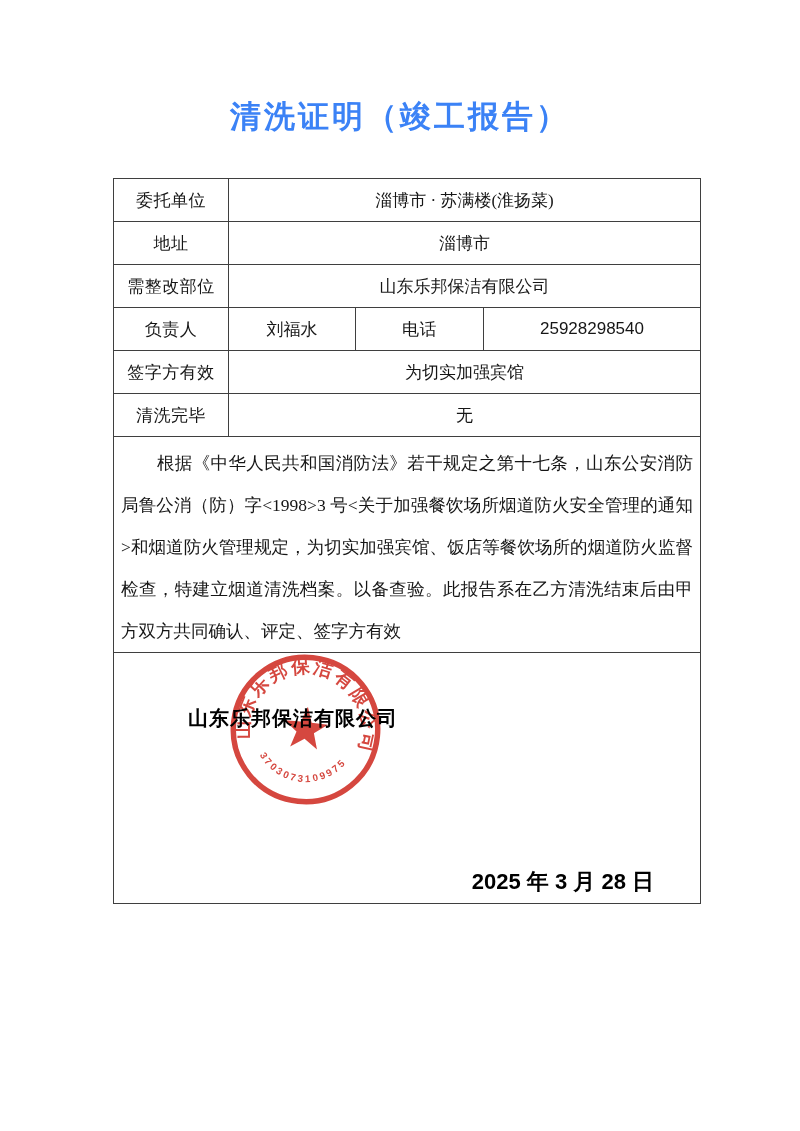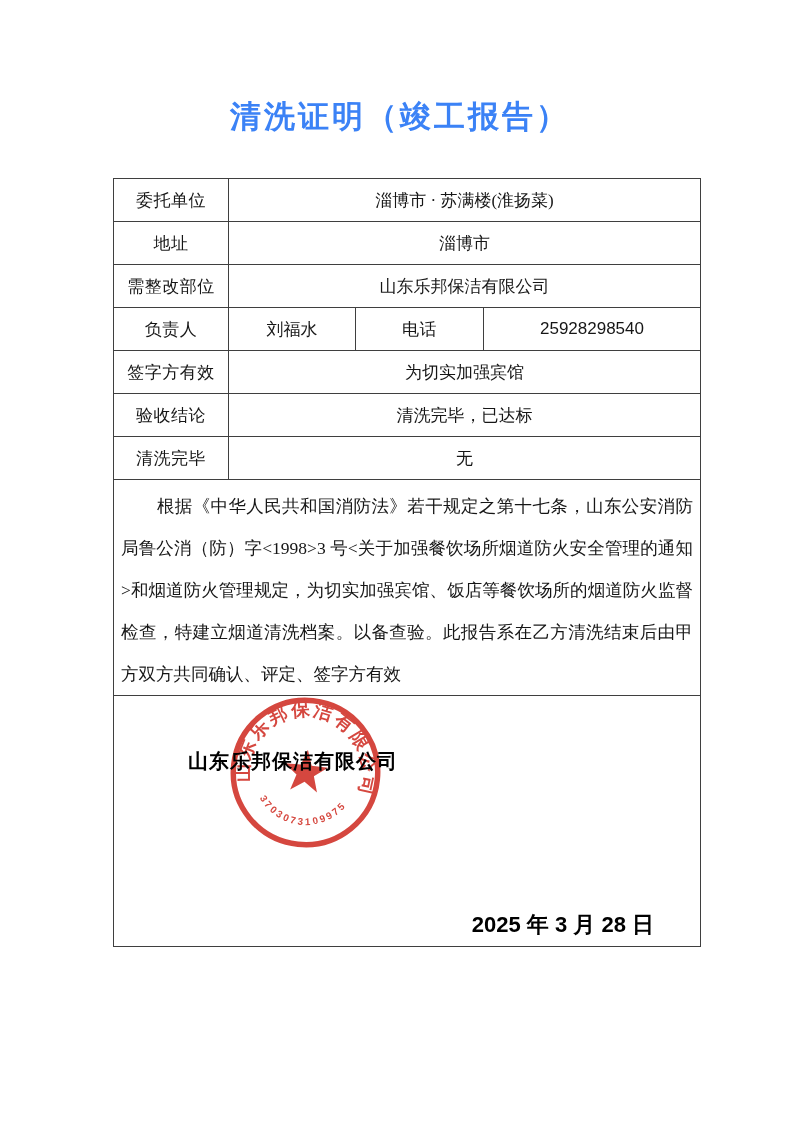--- a/index.html
+++ b/index.html
@@ -125,24 +125,20 @@
       <td class="cell-label">电话</td>
       <td class="sans-digits">25928298540</td>
     </tr>
 
 
     <tr class="row-std">
       <td class="cell-label">签字方有效</td>
       <td colspan="3">为切实加强宾馆</td>
     </tr>
 
-    <tr class="row-std">
-      <td class="cell-label">验收结论</td>
-      <td colspan="3">清洗完毕，已达标</td>
-    </tr>
 
     <tr class="row-std">
       <td class="cell-label">清洗完毕</td>
       <td colspan="3">无</td>
     </tr>
 
     <tr>
       <td colspan="4" class="cell-notes">根据《中华人民共和国消防法》若干规定之第十七条，山东公安消防局鲁公消（防）字&lt;1998&gt;3 号&lt;关于加强餐饮场所烟道防火安全管理的通知&gt;和烟道防火管理规定，为切实加强宾馆、饭店等餐饮场所的烟道防火监督检查，特建立烟道清洗档案。以备查验。此报告系在乙方清洗结束后由甲方双方共同确认、评定、签字方有效</td>
     </tr>
 

